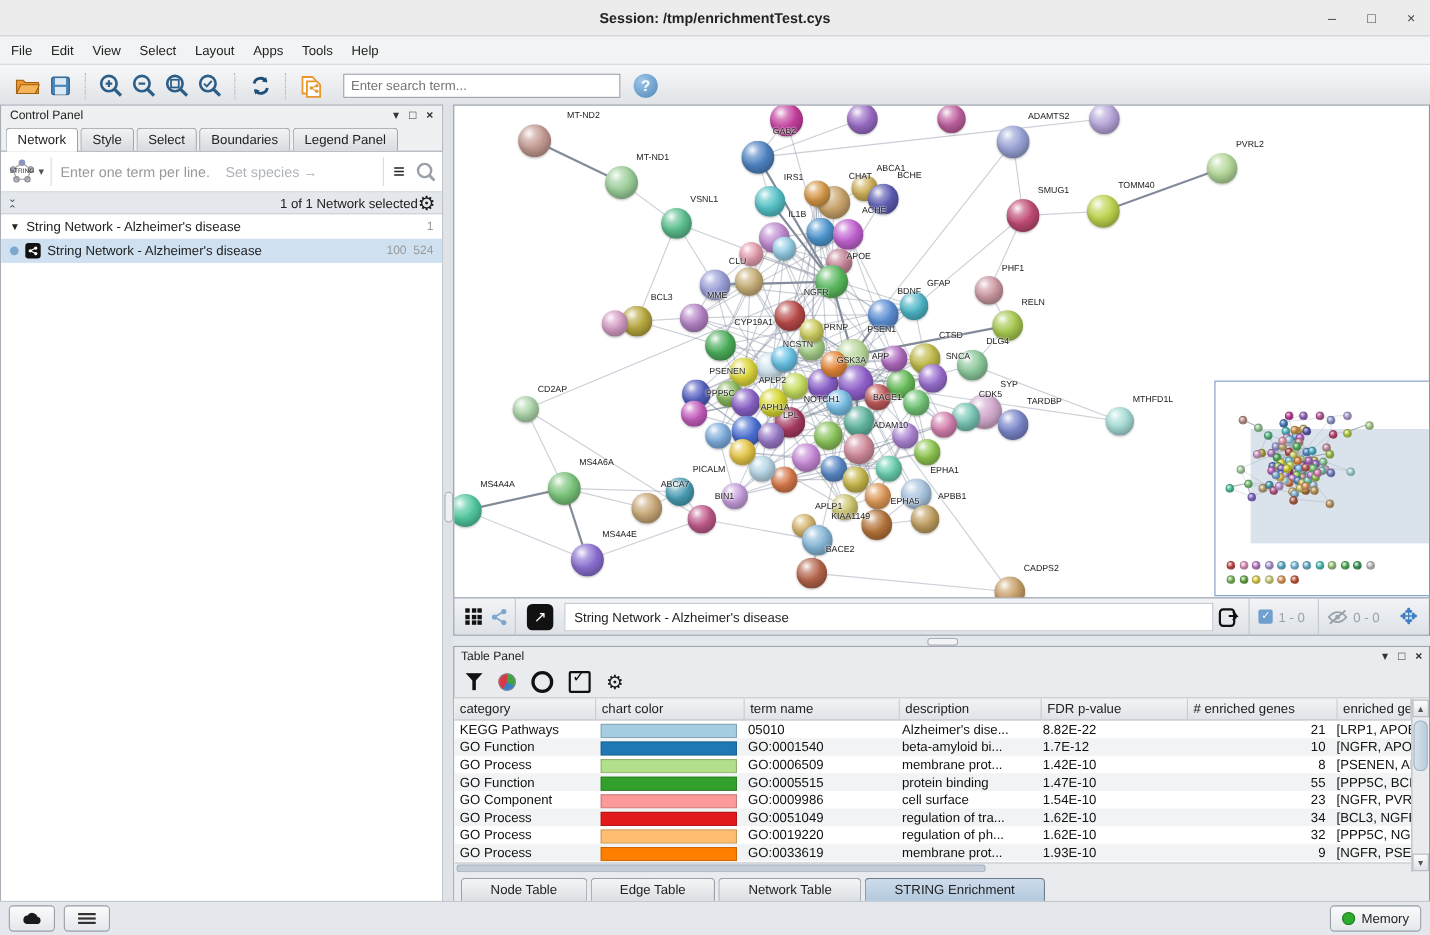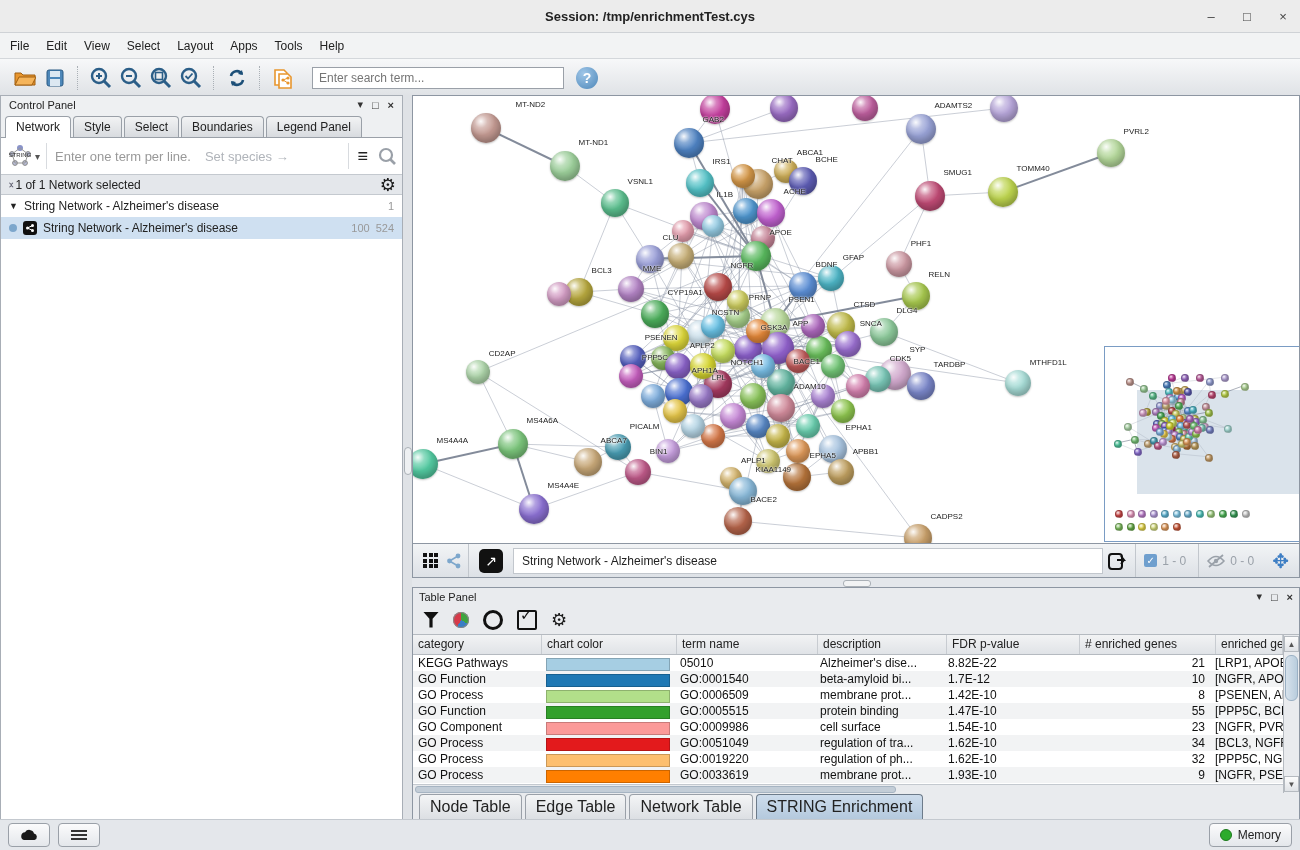--- a/index.html
+++ b/index.html
@@ -36,21 +36,21 @@
         border:1px solid #9aa0a8;border-bottom:none;border-radius:4px 4px 0 0;}
   .ctab.active{background:#fff;position:relative;top:1px;padding-bottom:4px;font-weight:normal;}
   .stringrow{height:36px;background:#fff;border-bottom:1px solid #c4c9cf;display:flex;align-items:center;padding:0 6px;}
   .stringlogo{display:flex;align-items:center;gap:2px;margin-right:6px;}
   .stringinput{flex:1;display:flex;align-items:center;gap:14px;font-size:13px;color:#999;
                border-left:1px solid #d8dbdf;padding-left:8px;height:26px;}
   .sethint{color:#b0b4ba;}
   .sr-icons{display:flex;align-items:center;gap:10px;padding-left:8px;border-left:1px solid #d8dbdf;height:26px;}
   .selrow{height:19px;display:flex;align-items:center;background:#e4e7eb;border-bottom:1px solid #c4c9cf;
           font-size:12px;color:#222;padding:0 6px;}
-  .selrow .seltext{flex:1;text-align:left;}
+  .selrow .seltext{flex:1;text-align:right;}
   .treearea{flex:1;background:#fff;overflow:hidden;position:relative;}
   .treerow{height:22px;display:flex;align-items:center;font-size:12px;color:#222;padding:0 8px;gap:6px;}
   .treerow .num{color:#999;font-size:11px;}
   .treerow.sel{background:#cfe0f1;}
   .appicon{width:14px;height:14px;background:#111;border-radius:3px;display:flex;align-items:center;justify-content:center;}
   .bullet{width:8px;height:8px;border-radius:50%;background:#7da7cc;}
   
   .vdivider{width:9px;background:#dfe2e6;position:relative;}
   .vdivider .grip{position:absolute;top:352px;left:1px;width:6px;height:26px;border:1px solid #aab0b6;border-radius:4px;background:#eef0f2;}
   
@@ -113,21 +113,21 @@
   .chip{height:11px;margin-top:2px;border:1px solid rgba(0,0,0,.2);}
   .vscroll{width:15px;background:#e9ebee;border-left:1px solid #b5bac0;display:flex;flex-direction:column;align-items:center;flex:none;}
   .varrow{width:13px;height:14px;font-size:8px;color:#555;display:flex;align-items:center;justify-content:center;
           background:linear-gradient(#fcfcfc,#dfe2e6);border:1px solid #b5bac0;margin:1px 0;}
   .vthumb{width:11px;height:44px;background:linear-gradient(90deg,#d7e2ec,#b9cddd);border:1px solid #9ab0c4;border-radius:6px;margin-top:2px;}
   .vtrack{flex:1;}
   .hscroll{height:8px;background:#e9ebee;border-top:1px solid #c4c9cf;position:relative;flex:none;}
   .hthumb{position:absolute;left:2px;top:1px;height:5px;width:55%;background:#c3cdd7;border:1px solid #a6b4c2;border-radius:3px;}
   
   .bottomtabs{height:24px;display:flex;align-items:flex-end;gap:3px;padding:2px 0 0 6px;background:#e9ebee;}
-  .btab{font-size:16px;color:#222;padding:3px 10px;background:linear-gradient(#f4f5f6,#dcdfe3);
+  .btab{font-size:12px;color:#222;padding:3px 26px;background:linear-gradient(#f4f5f6,#dcdfe3);
         border:1px solid #9aa0a8;border-bottom:none;border-radius:4px 4px 0 0;}
   .btab.active{background:linear-gradient(#cddcec,#b4c9dd);border-color:#6d7b8a;font-weight:normal;}
   
   .statusbar{position:absolute;left:0;right:0;bottom:0;height:30px;background:#e4e7eb;border-top:1px solid #c4c9cf;
              display:flex;align-items:center;padding:0 8px;gap:8px;}
   .sbtn{width:40px;height:22px;background:linear-gradient(#fbfbfc,#e4e7eb);border:1px solid #9aa0a8;border-radius:4px;
         display:flex;align-items:center;justify-content:center;}
   .memory{margin-left:auto;height:22px;background:linear-gradient(#fbfbfc,#e4e7eb);border:1px solid #9aa0a8;border-radius:4px;
           display:flex;align-items:center;gap:6px;padding:0 10px;font-size:12px;color:#222;}
   .memdot{width:10px;height:10px;border-radius:50%;background:#2cab2c;border:1px solid #1c7a1c;}

